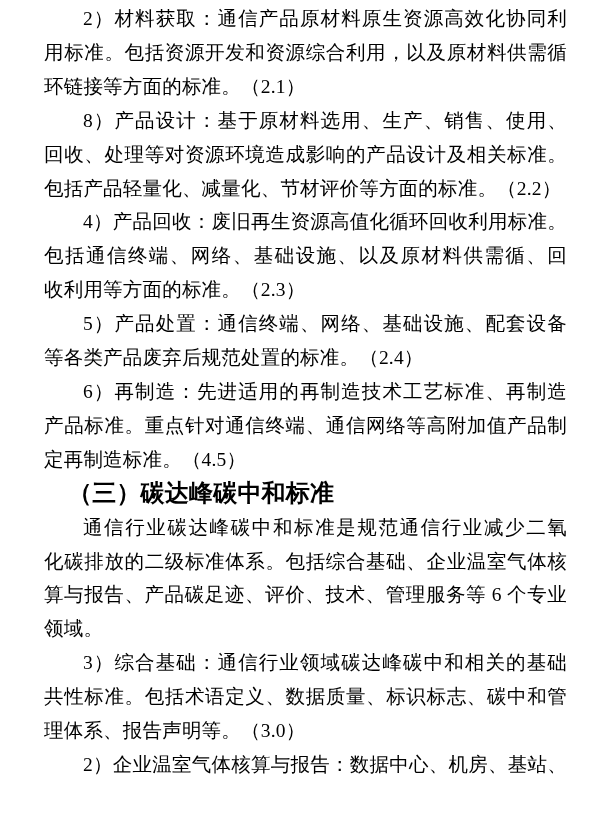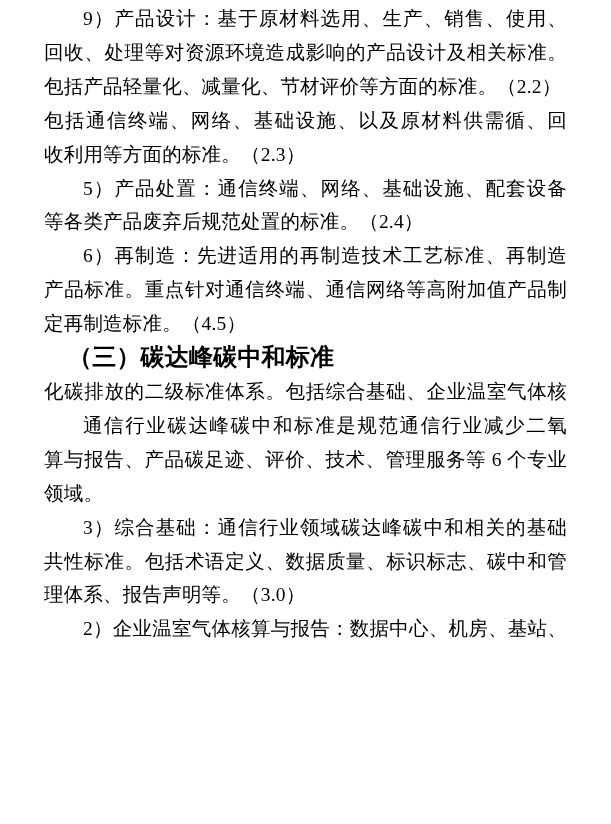--- a/index.html
+++ b/index.html
@@ -46,43 +46,49 @@
   .para.heading .line.first {
     text-indent: 1em;
   }
 </style>
 </head>
 <body>
 
 <div class="page">
   <div id="doc">
       <div class="para body">
-        <div class="line first fill">9）产品设计：基于原材料选用、生产、销售、使用、</div>
+        <div class="line first fill">2）材料获取：通信产品原材料原生资源高效化协同利</div>
+        <div class="line fill">用标准。包括资源开发和资源综合利用，以及原材料供需循</div>
+        <div class="line last">环链接等方面的标准。（2.1）</div>
+      </div>
+      <div class="para body">
+        <div class="line first fill">8）产品设计：基于原材料选用、生产、销售、使用、</div>
         <div class="line fill">回收、处理等对资源环境造成影响的产品设计及相关标准。</div>
         <div class="line last">包括产品轻量化、减量化、节材评价等方面的标准。（2.2）</div>
       </div>
       <div class="para body">
+        <div class="line first fill">4）产品回收：废旧再生资源高值化循环回收利用标准。</div>
         <div class="line fill">包括通信终端、网络、基础设施、以及原材料供需循、回</div>
         <div class="line last">收利用等方面的标准。（2.3）</div>
       </div>
       <div class="para body">
         <div class="line first fill">5）产品处置：通信终端、网络、基础设施、配套设备</div>
         <div class="line last">等各类产品废弃后规范处置的标准。（2.4）</div>
       </div>
       <div class="para body">
         <div class="line first fill">6）再制造：先进适用的再制造技术工艺标准、再制造</div>
         <div class="line fill">产品标准。重点针对通信终端、通信网络等高附加值产品制</div>
         <div class="line last">定再制造标准。（4.5）</div>
       </div>
       <div class="para heading">
         <div class="line first last">（三）碳达峰碳中和标准</div>
       </div>
       <div class="para body">
+        <div class="line first fill">通信行业碳达峰碳中和标准是规范通信行业减少二氧</div>
         <div class="line fill">化碳排放的二级标准体系。包括综合基础、企业温室气体核</div>
-        <div class="line first fill">通信行业碳达峰碳中和标准是规范通信行业减少二氧</div>
         <div class="line fill">算与报告、产品碳足迹、评价、技术、管理服务等 6 个专业</div>
         <div class="line last">领域。</div>
       </div>
       <div class="para body">
         <div class="line first fill">3）综合基础：通信行业领域碳达峰碳中和相关的基础</div>
         <div class="line fill">共性标准。包括术语定义、数据质量、标识标志、碳中和管</div>
         <div class="line last">理体系、报告声明等。（3.0）</div>
       </div>
       <div class="para body">
         <div class="line first fill">2）企业温室气体核算与报告：数据中心、机房、基站、</div>

